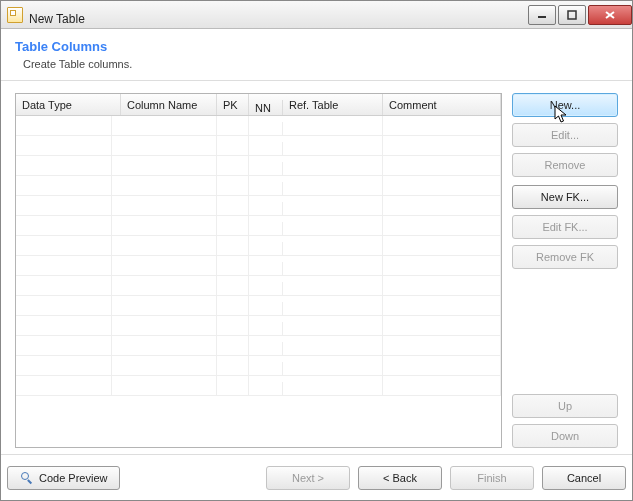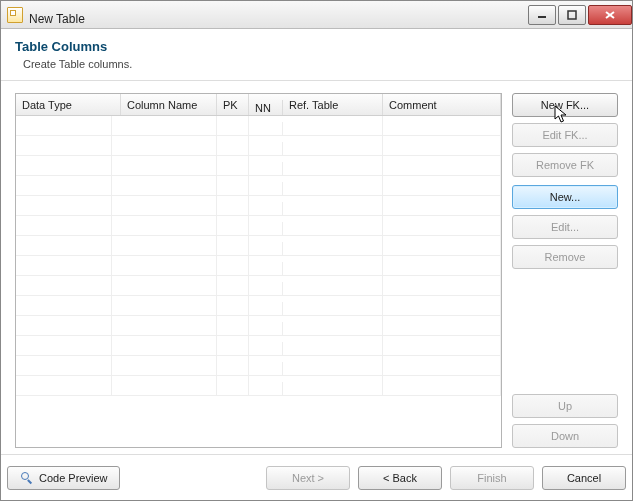--- a/index.html
+++ b/index.html
@@ -7,21 +7,21 @@
 .window { width: 633px; height: 501px; background: #fff; border: 1px solid #888; display: flex; flex-direction: column; }
 .titlebar { height: 28px; background: linear-gradient(to bottom, #f8f8f8, #e4e4e4); display: flex; align-items: center; padding: 0 0 0 6px; border-bottom: 1px solid #bbb; }
 .titlebar-icon { width: 16px; height: 16px; margin-right: 6px; background: linear-gradient(to bottom, #fff, #ffe8a0); border: 1px solid #d0a030; border-radius: 1px; position: relative; }
 .titlebar-icon::before { content: ""; position: absolute; left: 2px; top: 2px; width: 4px; height: 4px; background: #fff; border: 1px solid #d0a030; }
 .titlebar-title { font-size: 12px; color: #222; flex: 0 0 auto; margin-top: 9px; }
 .titlebar-spacer { flex: 1; }
 .winbtn { height: 20px; width: 28px; margin-left: 2px; border: 1px solid #7a7a7a; background: linear-gradient(to bottom, #fdfdfd, #d9d9d9); display: flex; align-items: center; justify-content: center; cursor: default; border-radius: 2px; }
 .winbtn.close { width: 44px; background: linear-gradient(to bottom, #e98886, #c9403c); border-color: #8a2a27; color: #fff; }
 .winbtn svg { display: block; }
 .header { padding: 10px 14px 10px 14px; border-bottom: 1px solid #ddd; background: #fff; }
-.header h1 { font-size: 13px; font-weight: bold; color: #0c4a6e; margin-bottom: 4px; }
+.header h1 { font-size: 13px; font-weight: bold; color: #3b82f6; margin-bottom: 4px; }
 .header p { font-size: 11px; color: #444; padding-left: 8px; }
 .content { flex: 1; display: flex; padding: 12px 14px 6px 14px; gap: 10px; }
 .table-wrap { flex: 1; border: 1px solid #b4b4b4; background: #fff; display: flex; flex-direction: column; overflow: hidden; }
 .thead { display: flex; background: linear-gradient(to bottom, #fdfdfd, #ececec); border-bottom: 1px solid #cfcfcf; height: 22px; }
 .th { padding: 4px 6px; font-size: 11px; color: #222; border-right: 1px solid #dcdcdc; display: flex; align-items: center; }
 .tbody { flex: 1; background: #fff; }
 .trow { display: flex; height: 20px; border-bottom: 1px solid #eee; }
 .td { border-right: 1px solid #eee; }
 .col-name { width: 96px; }
 .col-type { width: 105px; }
@@ -197,28 +197,28 @@
             <div class="td col-pk"></div>
             <div class="td col-nn"></div>
             <div class="td col-ref"></div>
             <div class="td col-comment"></div>
           </div>
       </div>
     </div>
 
     <div class="side" style="position:relative;">
       <div class="group">
+        <button class="btn highlight">New...</button>
+        <button class="btn disabled">Edit...</button>
+        <button class="btn disabled">Remove</button>
+      </div>
+      <div class="group">
         <button class="btn">New FK...</button>
         <button class="btn disabled">Edit FK...</button>
         <button class="btn disabled">Remove FK</button>
-      </div>
-      <div class="group">
-        <button class="btn highlight">New...</button>
-        <button class="btn disabled">Edit...</button>
-        <button class="btn disabled">Remove</button>
       </div>
       <div class="side-spacer"></div>
       <div class="group">
         <button class="btn disabled">Up</button>
         <button class="btn disabled">Down</button>
       </div>
       <svg class="cursor" style="left:42px; top:12px;" width="16" height="20" viewBox="0 0 16 20">
         <path d="M1 1 L1 14 L4.5 11 L7 17 L9.5 16 L7 10 L12 10 Z" fill="#fff" stroke="#000" stroke-width="1"></path>
       </svg>
     </div>

